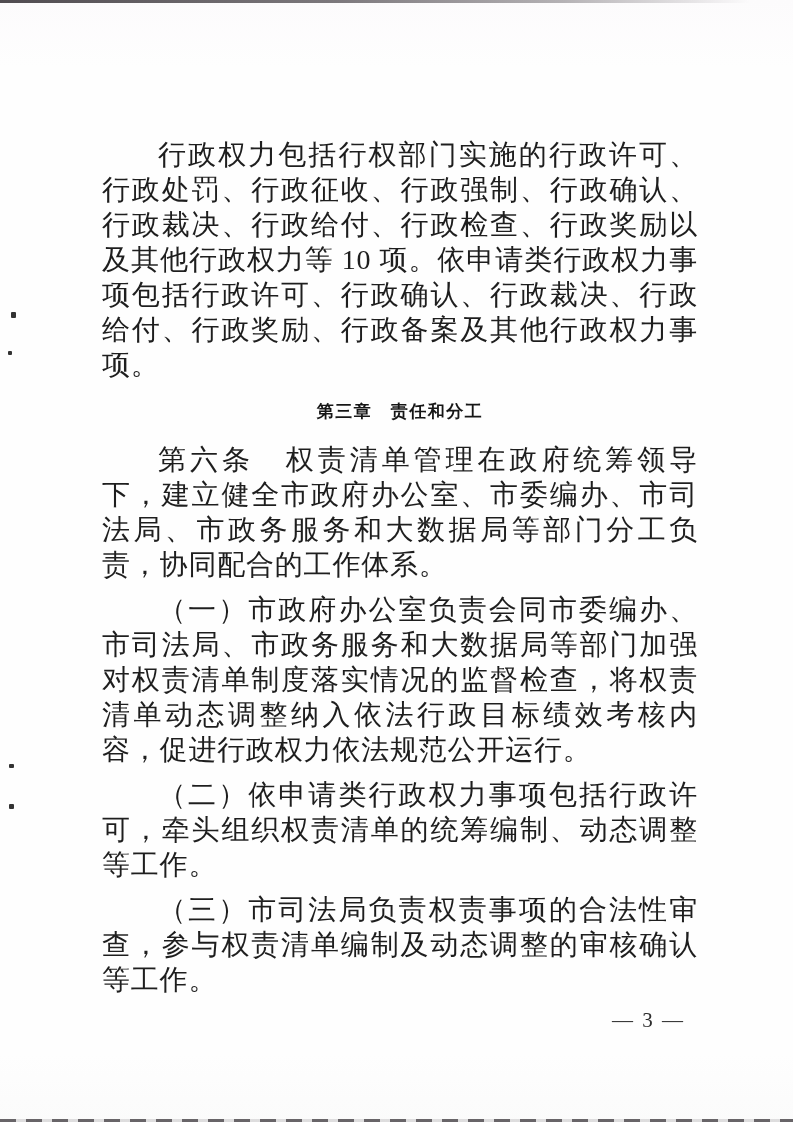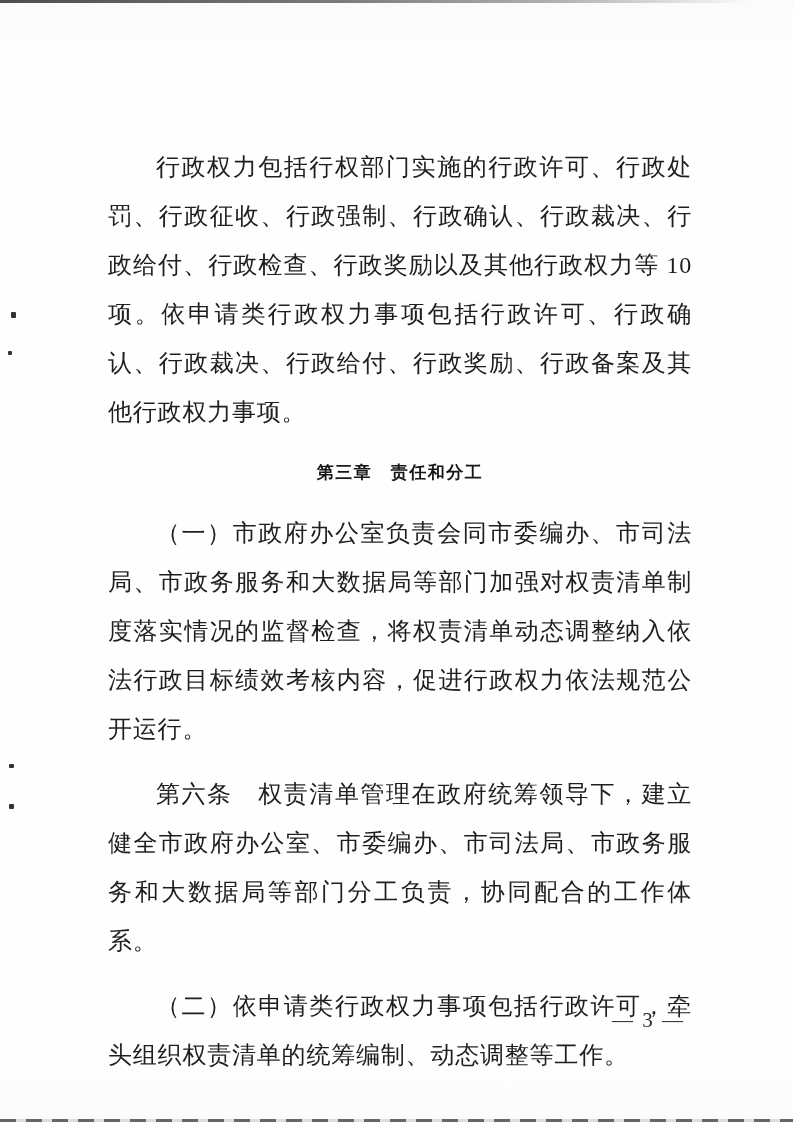--- a/index.html
+++ b/index.html
@@ -20,23 +20,23 @@
     inset: 0;
     background: linear-gradient(180deg, #fcfbfc 0%, #fefefe 6%, #fefefe 94%, #fbfbfb 100%);
   }
   .content {
     position: absolute;
     left: 92px;
     top: 127px;
     width: 616px;
   }
   .para {
-    margin: 16px;
-    font-size: 24px;
-    line-height: 49px;
+    margin: 10px;
+    font-size: 28px;
+    line-height: 35px;
     letter-spacing: 0.8px;
     text-indent: 2em;
     text-align: justify;
     text-justify: inter-character;
     word-break: break-all;
   }
   .chapter-heading {
     margin: 0;
     font-size: 17px;
     line-height: 39.5px;
@@ -93,22 +93,23 @@
   <span class="speck speck-1"></span>
   <span class="speck speck-2"></span>
   <span class="speck speck-3"></span>
   <span class="speck speck-4"></span>
 
   <div class="content">
     <p class="para">行政权力包括行权部门实施的行政许可、行政处罚、行政征收、行政强制、行政确认、行政裁决、行政给付、行政检查、行政奖励以及其他行政权力等 10 项。依申请类行政权力事项包括行政许可、行政确认、行政裁决、行政给付、行政奖励、行政备案及其他行政权力事项。</p>
 
     <h2 class="chapter-heading">第三章　责任和分工</h2>
 
+    <p class="para">第六条　权责清单管理在政府统筹领导下，建立健全市政府办公室、市委编办、市司法局、市政务服务和大数据局等部门分工负责，协同配合的工作体系。</p>
     <p class="para">（一）市政府办公室负责会同市委编办、市司法局、市政务服务和大数据局等部门加强对权责清单制度落实情况的监督检查，将权责清单动态调整纳入依法行政目标绩效考核内容，促进行政权力依法规范公开运行。</p>
-    <p class="para">第六条　权责清单管理在政府统筹领导下，建立健全市政府办公室、市委编办、市司法局、市政务服务和大数据局等部门分工负责，协同配合的工作体系。</p>
     <p class="para">（二）依申请类行政权力事项包括行政许可，牵头组织权责清单的统筹编制、动态调整等工作。</p>
+    <p class="para">（三）市司法局负责权责事项的合法性审查，参与权责清单编制及动态调整的审核确认等工作。</p>
   </div>
 
   <div class="page-number">— 3 —</div>
 
   <div class="edge-bottom"></div>
 
 </div>
 
 </body></html>

